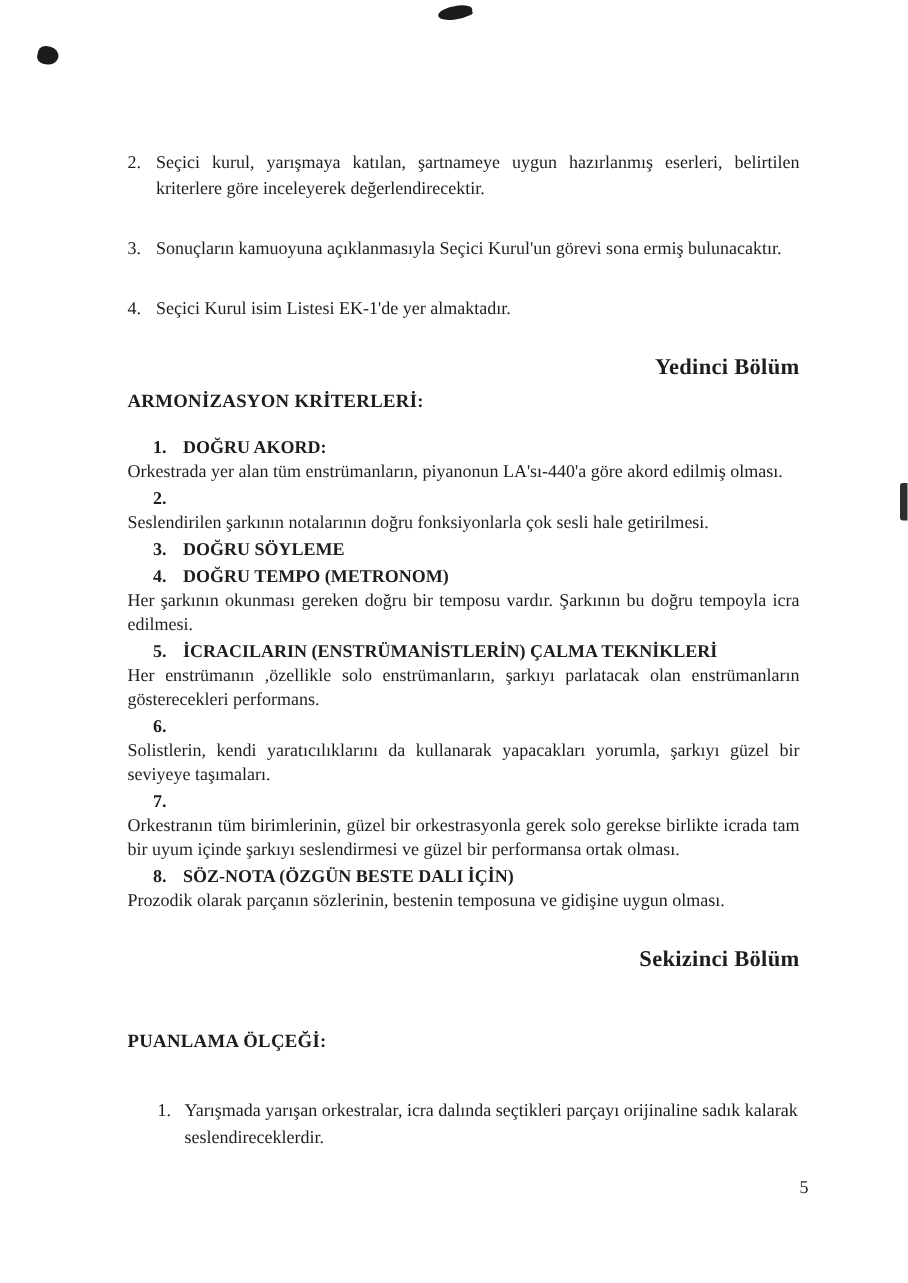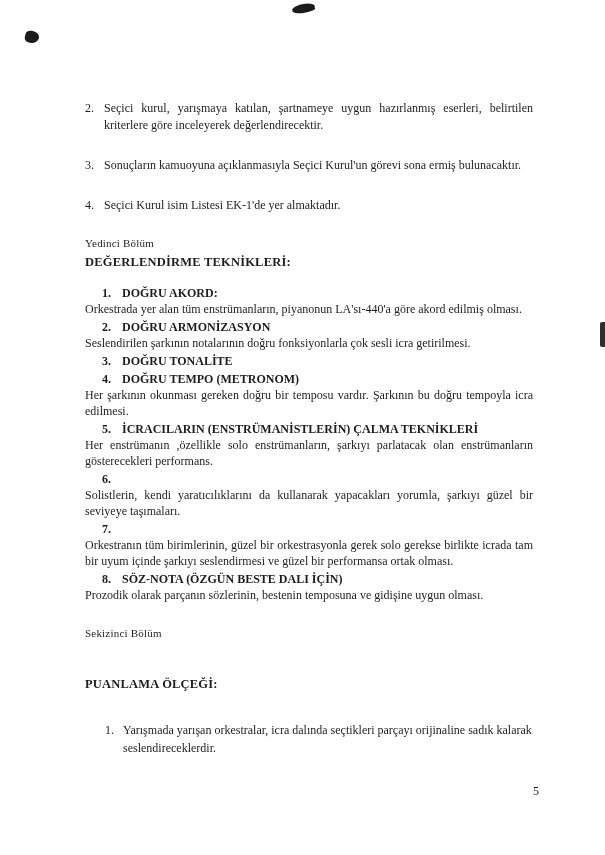--- a/index.html
+++ b/index.html
@@ -31,21 +31,21 @@
     background:#2e2e2e; border-radius:2px 0 0 2px;
   }
 
   .content { position:absolute; left:85px; top:0; width:448px; }
 
   .intro { margin-top:100px; }
   .intro-item { display:flex; font-size:12px; line-height:17px; margin-bottom:23px; }
   .intro-item .num { flex:0 0 19px; }
   .intro-item .txt { flex:1; text-align:justify; }
 
-  .center-heading { text-align:left; font-weight:normal; font-size:11px; margin-top:23px; letter-spacing:0.2px; }
+  .center-heading { text-align:right; font-weight:bold; font-size:15px; margin-top:23px; letter-spacing:0.2px; }
   .left-heading { font-weight:bold; font-size:12.5px; margin-top:6px; letter-spacing:0.2px; }
 
   .criteria { margin-top:15px; }
   .criterion { font-size:12px; line-height:16px; margin-bottom:2px; }
   .crit-title { font-weight:bold; padding-left:17px; display:flex; }
   .crit-title .num { flex:0 0 20px; }
   .crit-body { text-align:justify; }
 
   .s8-heading { margin-top:24px; }
   .s8-title { margin-top:38px; }
@@ -76,44 +76,43 @@
         <span class="num">3.</span>
         <span class="txt">Sonuçların kamuoyuna açıklanmasıyla Seçici Kurul'un görevi sona ermiş bulunacaktır.</span>
       </div>
       <div class="intro-item">
         <span class="num">4.</span>
         <span class="txt">Seçici Kurul isim Listesi EK-1'de yer almaktadır.</span>
       </div>
     </div>
 
     <div class="center-heading">Yedinci Bölüm</div>
-    <div class="left-heading">DEĞERLENDİRME TEKNİKLERİ:</div>
+    <div class="left-heading">ARMONİZASYON KRİTERLERİ:</div>
 
     <div class="criteria">
 
       <div class="criterion">
         <div class="crit-title">
           <span class="num">1.</span>
           <span>DOĞRU AKORD:</span>
         </div>
         <div class="crit-body">Orkestrada yer alan tüm enstrümanların, piyanonun LA'sı-440'a göre akord edilmiş olması.</div>
       </div>
 
       <div class="criterion">
         <div class="crit-title">
           <span class="num">2.</span>
-          <span>DOĞRU ARMONİZASYON</span>
         </div>
-        <div class="crit-body">Seslendirilen şarkının notalarının doğru fonksiyonlarla çok sesli icra getirilmesi.</div>
+        <div class="crit-body">Seslendirilen şarkının notalarının doğru fonksiyonlarla çok sesli hale getirilmesi.</div>
       </div>
 
       <div class="criterion">
         <div class="crit-title">
           <span class="num">3.</span>
-          <span>DOĞRU TONALİTE</span>
+          <span>DOĞRU SÖYLEME</span>
         </div>
       </div>
 
       <div class="criterion">
         <div class="crit-title">
           <span class="num">4.</span>
           <span>DOĞRU TEMPO (METRONOM)</span>
         </div>
         <div class="crit-body">Her şarkının okunması gereken doğru bir temposu vardır. Şarkının bu doğru tempoyla icra edilmesi.</div>
       </div>

